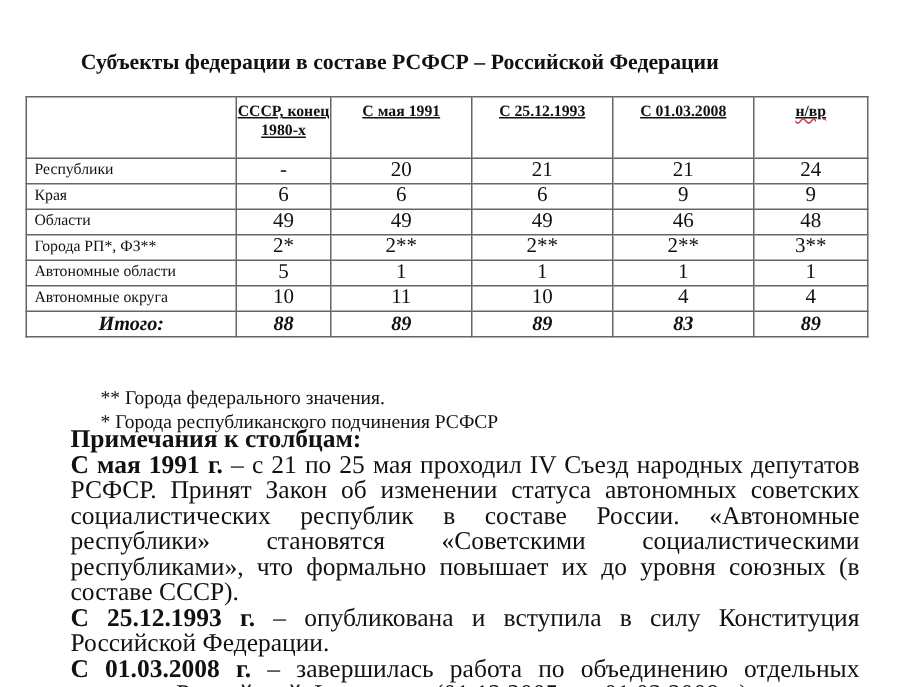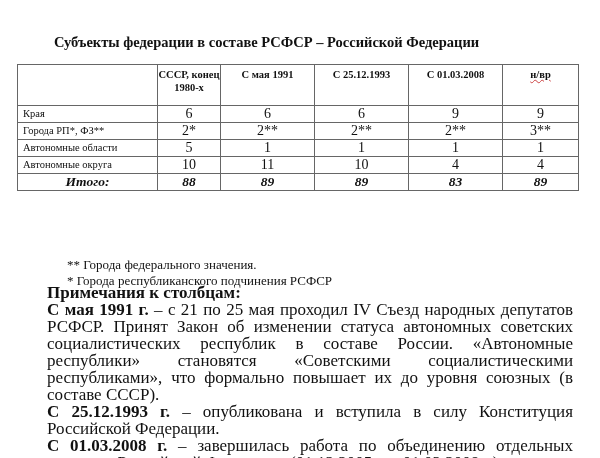--- a/index.html
+++ b/index.html
@@ -3,21 +3,21 @@
 <meta charset="utf-8">
 <style>
   html, body { margin:0; padding:0; background:#ffffff; }
   body { width:600px; height:458px; position:relative; overflow:hidden;
          font-family:"Liberation Serif", "DejaVu Serif", serif; color:#111; }
   .title { position:absolute; top:34px; left:0; width:533px; text-align:center;
            font-weight:bold; font-size:14.5px; }
   table.subj { position:absolute; top:64px; left:17px; width:561px; border-collapse:collapse;
                table-layout:fixed; }
   table.subj td, table.subj th { border:1px solid #666; padding:0; text-align:center; vertical-align:top; }
-  table.subj th { font-size:10.5px; font-weight:bold; line-height:13px; padding-top:3px; height:37px; }
+  table.subj th { font-size:10.5px; font-weight:bold; line-height:13px; padding-top:3px; height:37px;text-decoration:underline; }
   table.subj td { font-size:14px; height:16px; line-height:16px; }
   table.subj td.rowlabel { text-align:left; font-size:10.5px; padding-left:5px; line-height:15px; }
   table.subj tr.total td { font-weight:bold; font-size:13.5px;font-style:italic; }
   table.subj tr.total td.rowlabel { text-align:center; padding-left:0; font-size:13.5px; }
   .nvr { text-decoration:underline wavy #c44; text-decoration-thickness:1px; }
   .footnotes { position:absolute; top:257px; left:67px; font-size:13px; line-height:16px; }
   .notes { position:absolute; top:284px; left:47px; width:526px; font-size:17px; line-height:17px; }
   .notes p { margin:0; text-align:justify; }
   .notes .head { font-weight:bold; }
   .notes b { font-weight:bold; }
@@ -39,26 +39,42 @@
   <tbody>
       <tr>
     <th></th>
     <th>СССР, конец 1980-х</th>
     <th>С мая 1991</th>
     <th>С 25.12.1993</th>
     <th>С 01.03.2008</th>
     <th><span class="nvr">н/вр</span></th>
   </tr>
   <tr>
+    <td class="rowlabel">Республики</td>
+    <td>-</td>
+    <td>20</td>
+    <td>21</td>
+    <td>21</td>
+    <td>24</td>
+  </tr>
+  <tr>
     <td class="rowlabel">Края</td>
     <td>6</td>
     <td>6</td>
     <td>6</td>
     <td>9</td>
     <td>9</td>
+  </tr>
+  <tr>
+    <td class="rowlabel">Области</td>
+    <td>49</td>
+    <td>49</td>
+    <td>49</td>
+    <td>46</td>
+    <td>48</td>
   </tr>
   <tr>
     <td class="rowlabel">Города РП*, ФЗ**</td>
     <td>2*</td>
     <td>2**</td>
     <td>2**</td>
     <td>2**</td>
     <td>3**</td>
   </tr>
   <tr>

